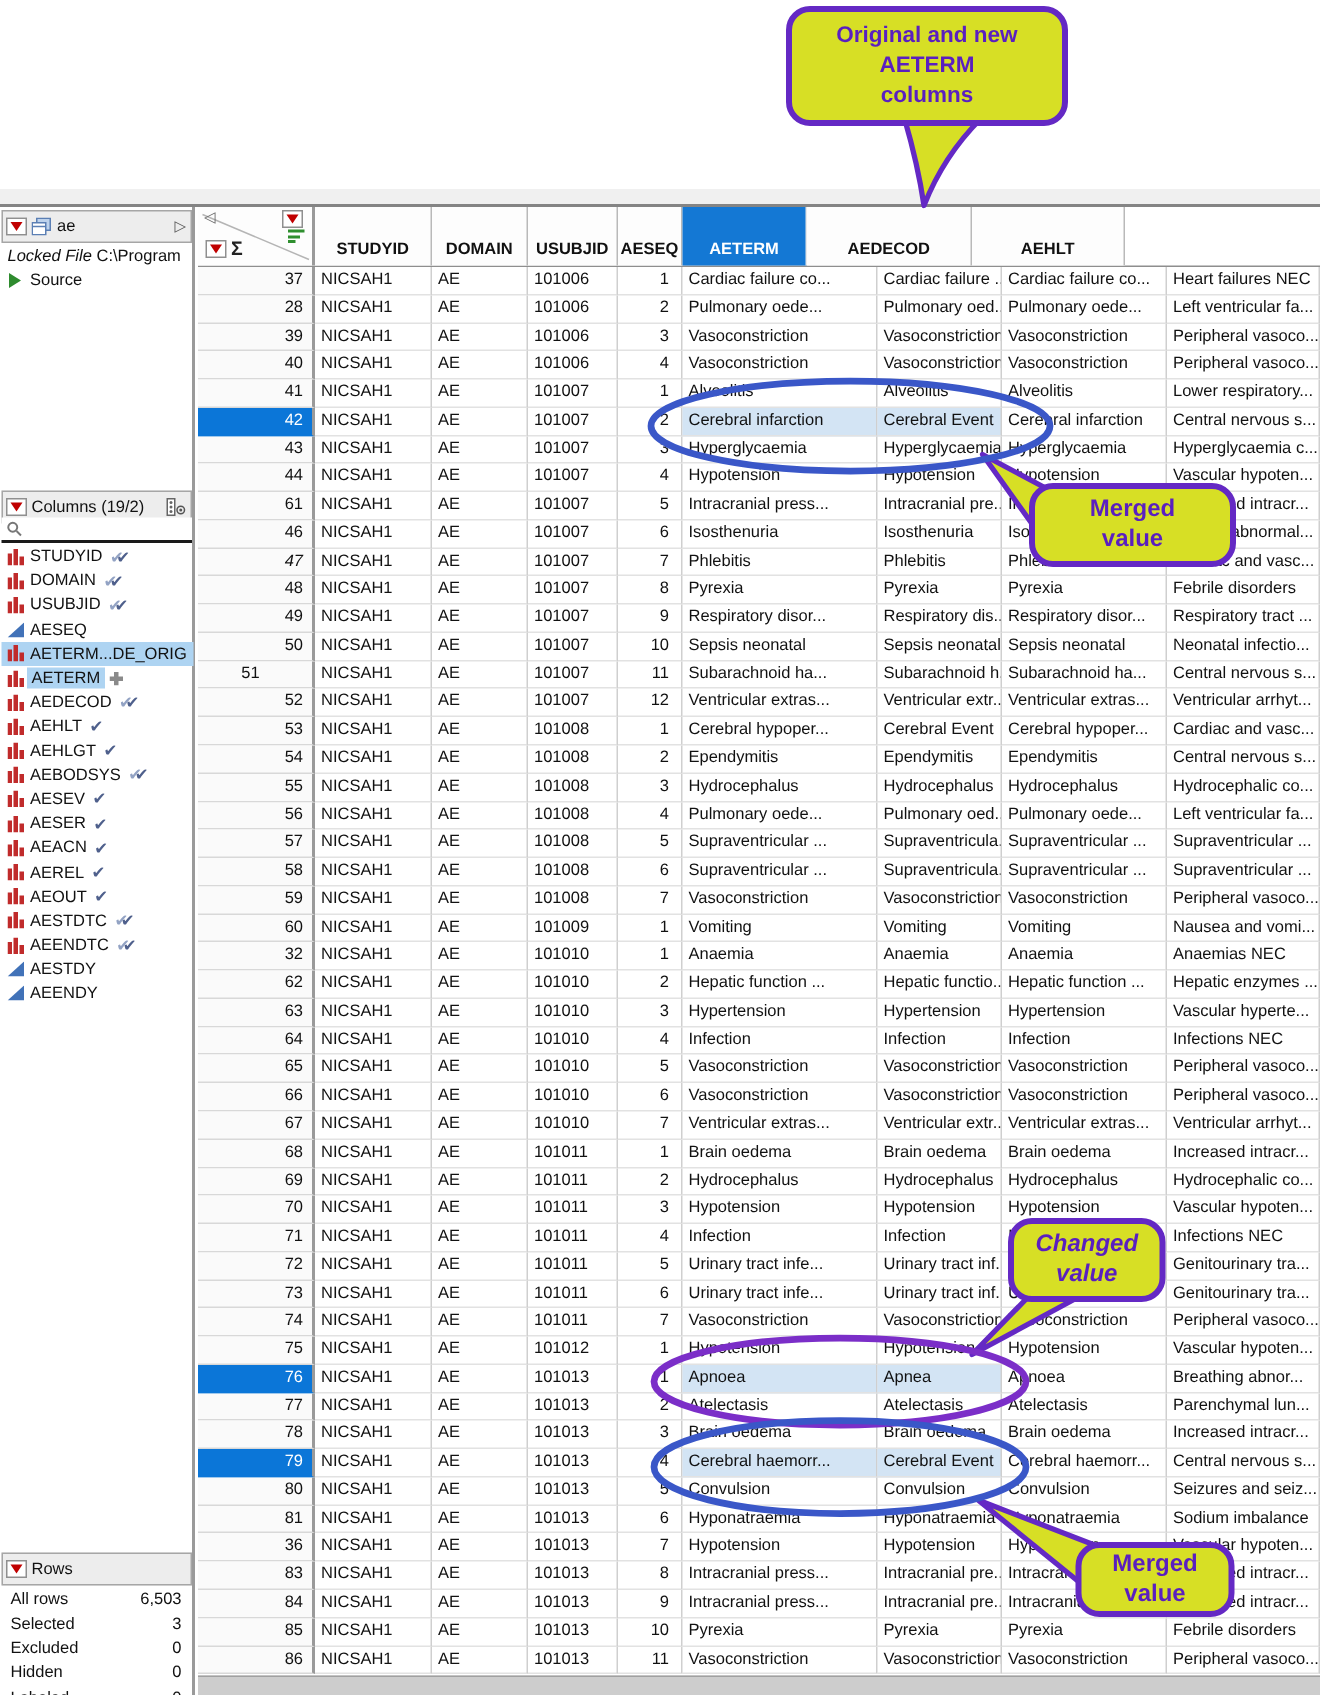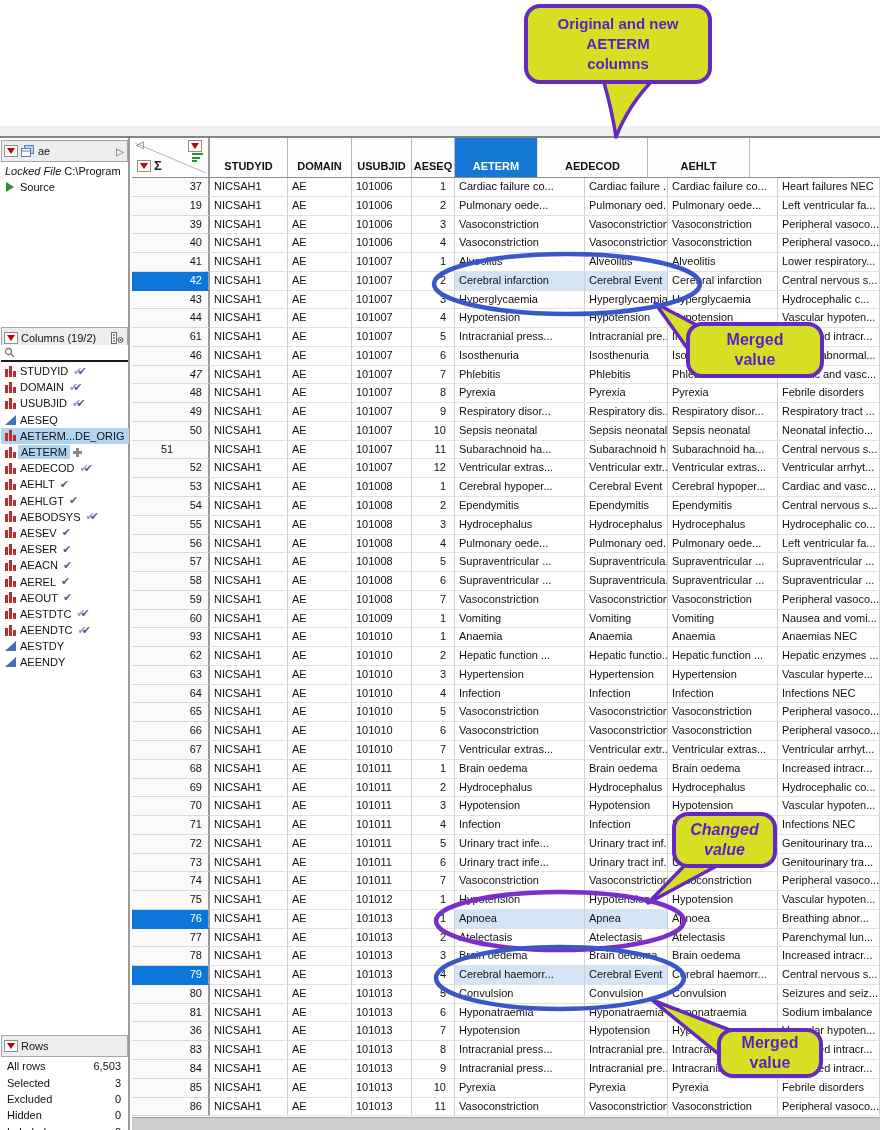--- a/index.html
+++ b/index.html
@@ -421,21 +421,21 @@
           <div class="tcell" style="width: 78px;">NICSAH1</div>
           <div class="tcell" style="width: 64px;">AE</div>
           <div class="tcell" style="width: 60px;">101006</div>
           <div class="tcell num" style="width: 43px;">1</div>
           <div class="tcell" style="width: 130px;">Cardiac failure co...</div>
           <div class="tcell" style="width: 83px;">Cardiac failure ...</div>
           <div class="tcell" style="width: 110px;">Cardiac failure co...</div>
           <div class="tcell" style="width: 102px;">Heart failures NEC</div>
         </div>
         <div class="trow">
-          <div class="rnum" style="width: 78px;">19</div>
+          <div class="rnum" style="width: 78px;">28</div>
           <div class="tcell" style="width: 78px;">NICSAH1</div>
           <div class="tcell" style="width: 64px;">AE</div>
           <div class="tcell" style="width: 60px;">101006</div>
           <div class="tcell num" style="width: 43px;">2</div>
           <div class="tcell" style="width: 130px;">Pulmonary oede...</div>
           <div class="tcell" style="width: 83px;">Pulmonary oed...</div>
           <div class="tcell" style="width: 110px;">Pulmonary oede...</div>
           <div class="tcell" style="width: 102px;">Left ventricular fa...</div>
         </div>
         <div class="trow">
@@ -484,21 +484,21 @@
         </div>
         <div class="trow">
           <div class="rnum" style="width: 78px;">43</div>
           <div class="tcell" style="width: 78px;">NICSAH1</div>
           <div class="tcell" style="width: 64px;">AE</div>
           <div class="tcell" style="width: 60px;">101007</div>
           <div class="tcell num" style="width: 43px;">3</div>
           <div class="tcell" style="width: 130px;">Hyperglycaemia</div>
           <div class="tcell" style="width: 83px;">Hyperglycaemia</div>
           <div class="tcell" style="width: 110px;">Hyperglycaemia</div>
-          <div class="tcell" style="width: 102px;">Hydrocephalic c...</div>
+          <div class="tcell" style="width: 102px;">Hyperglycaemia c...</div>
         </div>
         <div class="trow">
           <div class="rnum" style="width: 78px;">44</div>
           <div class="tcell" style="width: 78px;">NICSAH1</div>
           <div class="tcell" style="width: 64px;">AE</div>
           <div class="tcell" style="width: 60px;">101007</div>
           <div class="tcell num" style="width: 43px;">4</div>
           <div class="tcell" style="width: 130px;">Hypotension</div>
           <div class="tcell" style="width: 83px;">Hypotension</div>
           <div class="tcell" style="width: 110px;">Hypotension</div>
@@ -674,21 +674,21 @@
           <div class="tcell" style="width: 78px;">NICSAH1</div>
           <div class="tcell" style="width: 64px;">AE</div>
           <div class="tcell" style="width: 60px;">101009</div>
           <div class="tcell num" style="width: 43px;">1</div>
           <div class="tcell" style="width: 130px;">Vomiting</div>
           <div class="tcell" style="width: 83px;">Vomiting</div>
           <div class="tcell" style="width: 110px;">Vomiting</div>
           <div class="tcell" style="width: 102px;">Nausea and vomi...</div>
         </div>
         <div class="trow">
-          <div class="rnum" style="width: 78px;">93</div>
+          <div class="rnum" style="width: 78px;">32</div>
           <div class="tcell" style="width: 78px;">NICSAH1</div>
           <div class="tcell" style="width: 64px;">AE</div>
           <div class="tcell" style="width: 60px;">101010</div>
           <div class="tcell num" style="width: 43px;">1</div>
           <div class="tcell" style="width: 130px;">Anaemia</div>
           <div class="tcell" style="width: 83px;">Anaemia</div>
           <div class="tcell" style="width: 110px;">Anaemia</div>
           <div class="tcell" style="width: 102px;">Anaemias NEC</div>
         </div>
         <div class="trow">

